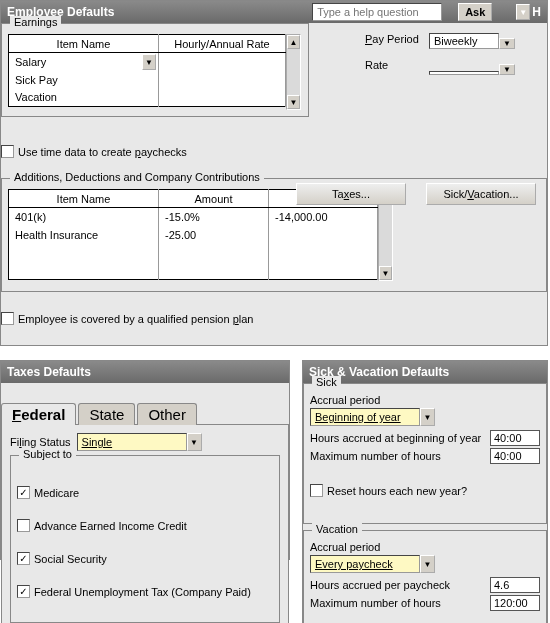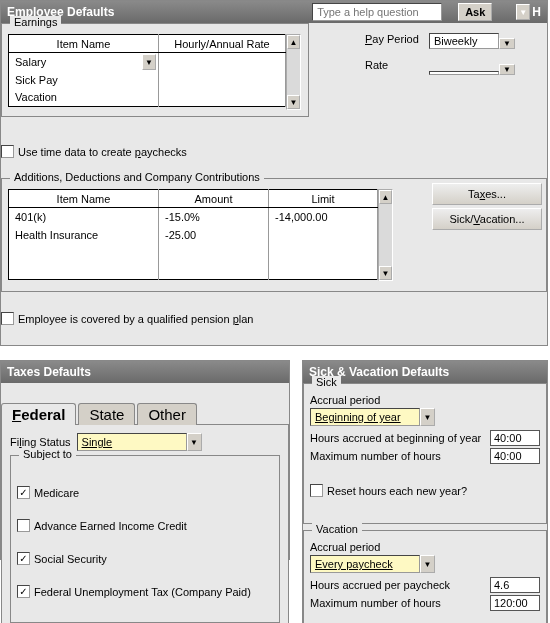--- a/index.html
+++ b/index.html
@@ -29,21 +29,21 @@
   .cb.checked::after { content: "✓"; }
   .lbl u { text-decoration: underline; }
   .right-col { position: absolute; right: 12px; top: 6px; display: flex; flex-direction: column; gap: 6px; width: 170px; }
   .field-row { display: flex; align-items: center; gap: 6px; }
   .field-row .flabel { width: 58px; }
   .dropdown { display: flex; align-items: flex-end; height: 20px; }
   .dropdown .dd-text { background: #fff; border: 1px inset #999; padding: 1px 4px; min-width: 70px; display:flex; align-items:center; }
   .dropdown .dd-btn { background: #d4d0c8; border: 1px outset #fff; width: 16px; display:flex; align-items:center; justify-content:center; font-size:8px; cursor:pointer; }
   .num-r { text-align: right; }
   .btn3d { background: linear-gradient(to bottom, #eee, #d4d0c8); border: 1px outset #fff; padding: 4px 0; width: 110px; cursor: pointer; font-family: inherit; font-size: 11px; text-align: center; }
-  .right-btns { position: absolute; right: 4px; display: flex; flex-direction: column; gap: 3px; }
+  .right-btns { position: absolute; right: 10px; display: flex; gap: 20px; }
   .earnings-top { display:flex; align-items:flex-start; position:relative; }
   .tabs { display:flex; }
   .tab { border:1px solid #888; border-bottom:none; padding:2px 10px; background:#d4d0c8; border-radius:3px 3px 0 0; margin-right:2px; cursor:pointer; font-size:15px;margin-top:20px; }
   .tab.active { background:#e8e8e8; font-weight:bold; position:relative; z-index:2; }
   .tab-panel { border:1px solid #888; padding:8px; background:#e8e8e8; margin-top:-1px; }
   .small-dd { display:flex; height:18px; }
   .small-dd .txt { background:#fef9c3; border:1px inset #999; padding:0 4px; display:flex; align-items:center; min-width:110px;text-decoration:underline; }
   .small-dd .btn { background:#d4d0c8; border:1px outset #fff; width:15px; display:flex; align-items:center; justify-content:center; font-size:8px; cursor:pointer; }
   .taxes-row { display:flex; align-items:center; gap:6px; margin-bottom:4px; }
   .svrow { display:flex; align-items:center; justify-content:space-between; gap:6px; margin:2px 0; }

